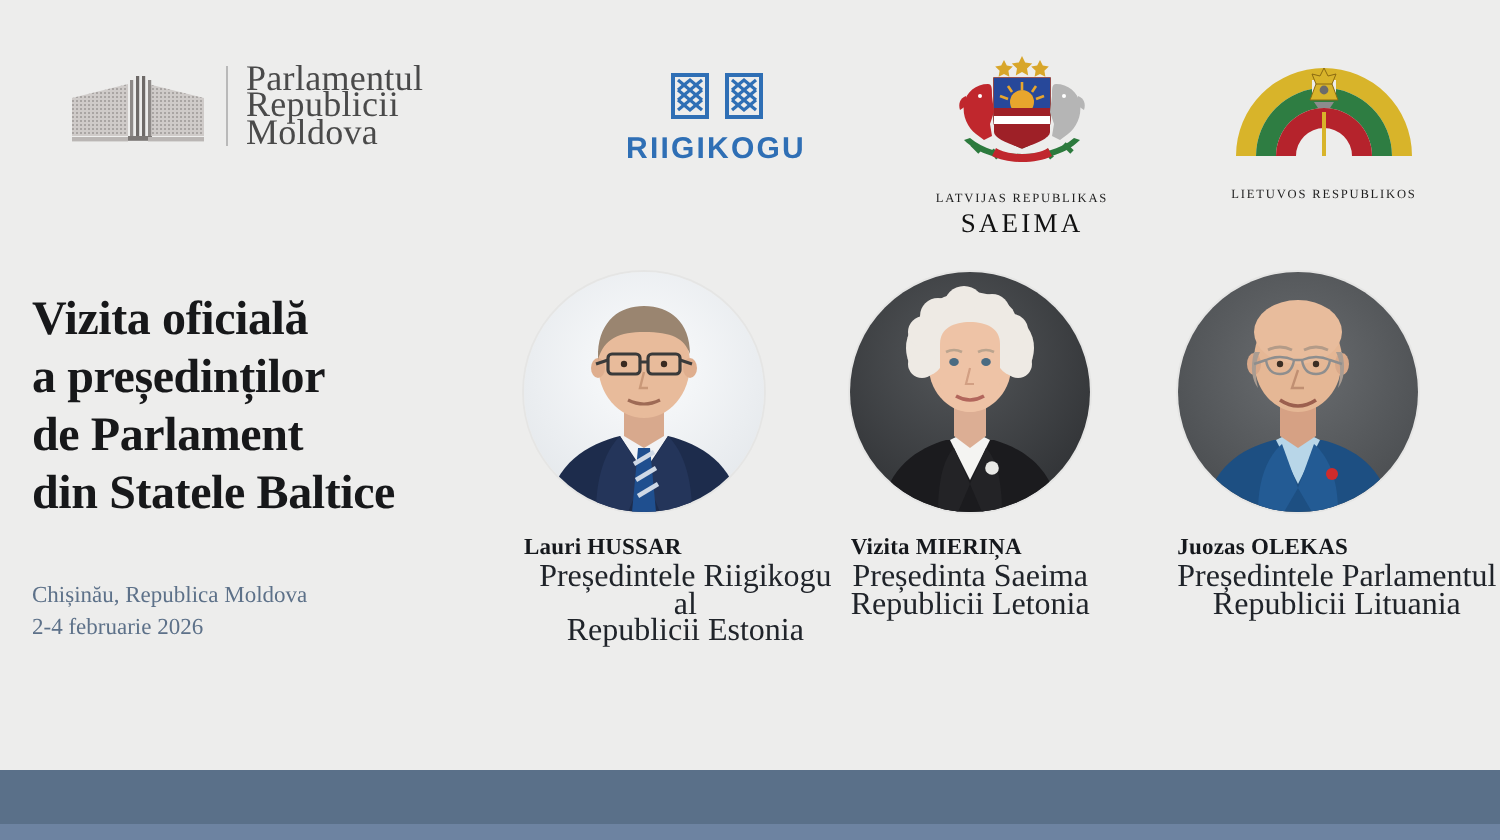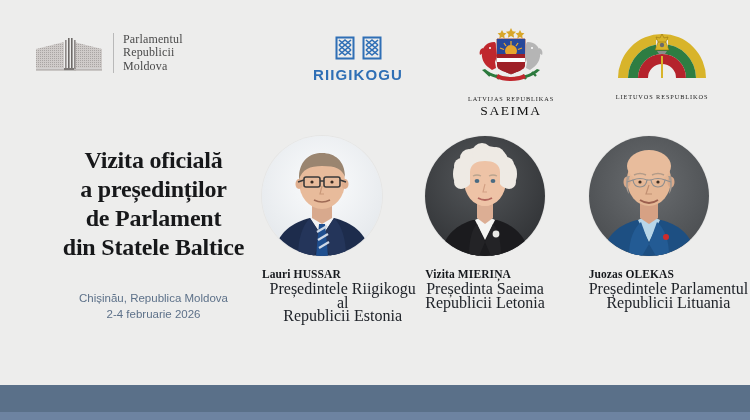--- a/index.html
+++ b/index.html
@@ -44,21 +44,21 @@
     height: 42px;
     position: relative;
   }
   .moldova-divider {
     width: 1px;
     height: 40px;
     background: #b9b9b9;
   }
   .moldova-text {
     font-family: "Liberation Serif", serif;
-    font-size: 12px;
+    font-size: 18px;
     line-height: 13.5px;
     color: #4a4a4a;
     letter-spacing: 0.15px;
     white-space: pre-line;
   }
 
   
   .logo-riigikogu {
     position: absolute;
     left: 303px;
@@ -122,37 +122,36 @@
     font-family: "Liberation Serif", serif;
     font-size: 13.5px;
     letter-spacing: 1.6px;
     color: #111;
     margin-top: 1px;
   }
 
   
   .headline-block {
     position: absolute;
-    left: 36px;
+    left: 16px;
     top: 146px;
     width: 235px;
-    text-align: center;
   }
   .headline {
     font-family: "Liberation Serif", serif;
     font-weight: bold;
     font-size: 24px;
     line-height: 29px;
     color: #17181a;
     letter-spacing: -0.2px;
     white-space: pre-line;
   }
   .subline {
     margin-top: 28px;
-    font-family: Liberation Sans, sans-serif;
+    font-family: Liberation Serif, serif;
     font-size: 11.5px;
     line-height: 16px;
     color: #5d7189;
     white-space: pre-line;
   }
 
   
   .people {
     position: absolute;
     left: 262px;

